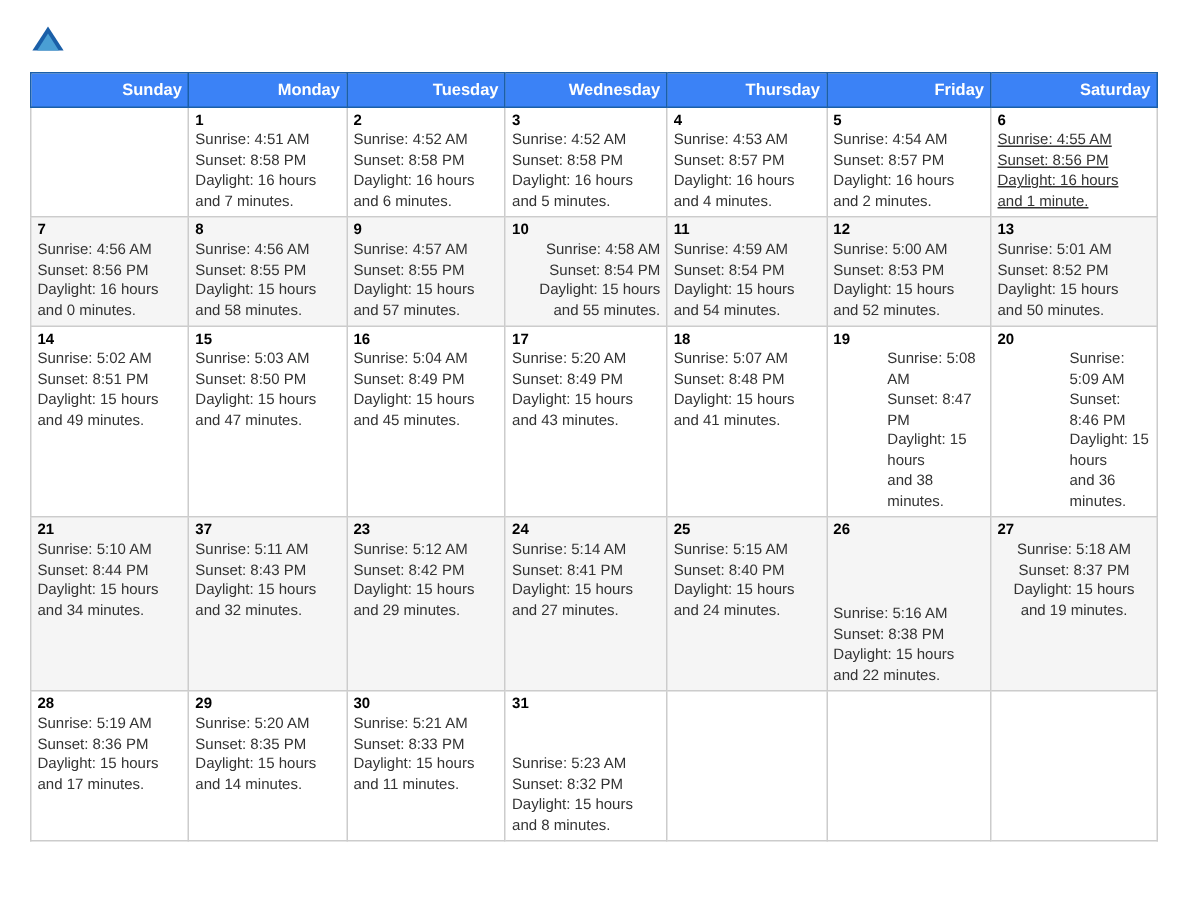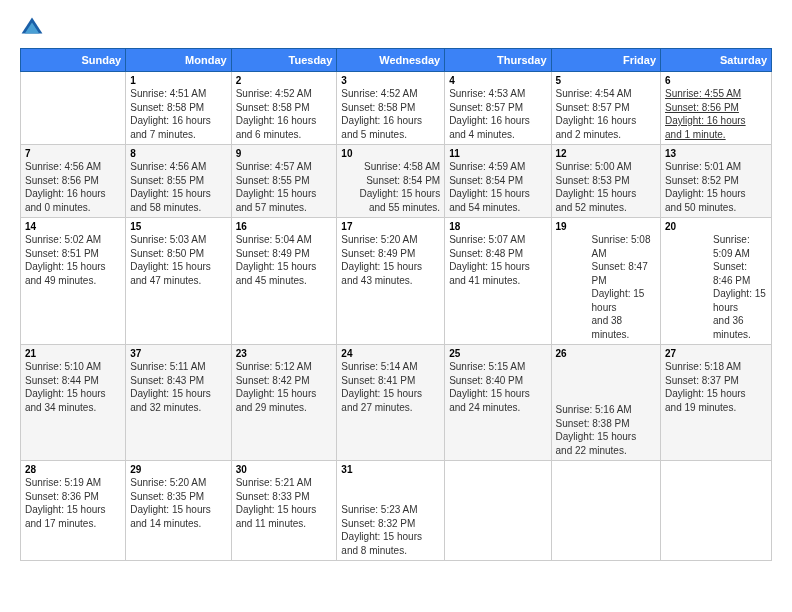--- a/index.html
+++ b/index.html
@@ -316,21 +316,21 @@
           </td>
           <td>
             <span class="day-number">26</span>
             <div class="day-info" style="white-space: pre-line; margin-top: 44px;">Sunrise: 5:16 AM
 Sunset: 8:38 PM
 Daylight: 15 hours
 and 22 minutes.</div>
           </td>
           <td>
             <span class="day-number">27</span>
-            <div class="day-info" style="white-space: pre-line;">Sunrise: 5:18 AM
+            <div class="day-info" style="white-space: pre-line; text-align: center;">Sunrise: 5:18 AM
 Sunset: 8:37 PM
 Daylight: 15 hours
 and 19 minutes.</div>
           </td>
         </tr>
         <tr>
           <td>
             <span class="day-number">28</span>
             <div class="day-info" style="white-space: pre-line;">Sunrise: 5:19 AM
 Sunset: 8:36 PM

